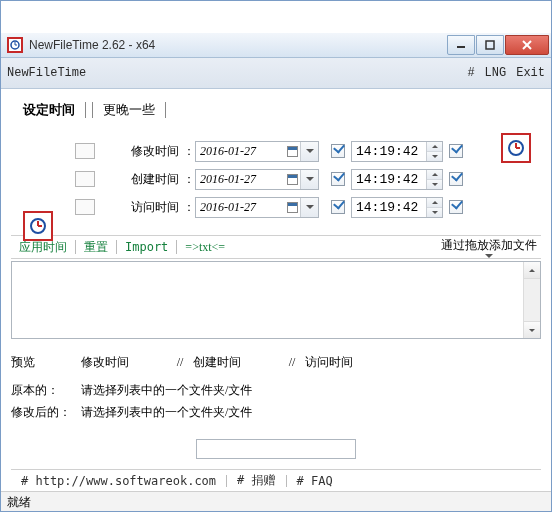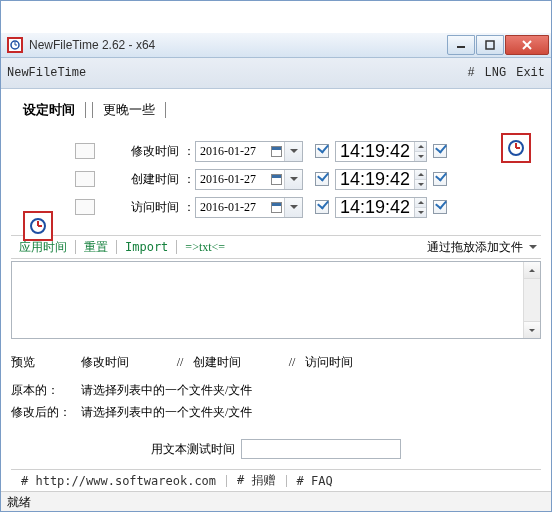--- a/index.html
+++ b/index.html
@@ -18,39 +18,39 @@
   .client { flex:1; background:#fff; padding: 6px 10px 0 10px; display:flex; flex-direction:column; position:relative; }
   .tabs { display:flex; align-items:center; gap: 6px; margin: 4px 0 10px 8px; font-family: "SimSun","Microsoft YaHei"; font-size:13px; }
   .tab { padding: 2px 4px; cursor:pointer; }
   .tab.sel { font-weight: bold; }
   .vsep { width:1px; height:16px; background:#888; }
   .datearea { margin: 6px 0 6px 0; }
   .row { display:flex; align-items:center; height: 28px; }
   .row .leadbox { width: 20px; height:16px; border:1px solid #b5b5b5; background:#fafafa; margin-left: 64px; }
   .row .lbl { width: 78px; text-align:right; margin-right: 4px; font-family:"SimSun"; }
   .row .colon { width: 12px; text-align:center; }
-  .dtp { display:flex; align-items:center; width: 108px; height:21px; border:1px solid #aeb6bf; background:#fff; margin-right:6px; }
+  .dtp { display:flex; align-items:center; width: 124px; height:21px; border:1px solid #aeb6bf; background:#fff; margin-right:6px;font-style:italic; }
   .dtp .val { flex:1; padding:0 4px; font-family: Tahoma; font-size:12px; }
   .dtp .drop { width:18px; height:19px; border-left:1px solid #c8cdd3; display:flex; align-items:center; justify-content:center; background:linear-gradient(to bottom,#f7f9fb,#e6ebf1); }
   .chk { width:14px; height:14px; border:1px solid #8d9aa8; background:linear-gradient(to bottom,#fefefe,#eef2f6); margin: 0 6px; position:relative; }
   .chk.checked::after { content:""; position:absolute; left:2px; top:-1px; width:8px; height:5px; border-left:2px solid #2b6fb5; border-bottom:2px solid #2b6fb5; transform:rotate(-50deg); }
   .timebox { display:flex; align-items:center; width:92px; height:21px; border:1px solid #aeb6bf; background:#fff; }
-  .timebox .val { flex:1; padding:0 4px; font-family: Liberation Sans, sans-serif; font-size:18px; }
+  .timebox .val { flex:1; padding:0 4px; font-family: Liberation Mono, monospace; font-size:13px; }
   .spin { width:16px; height:19px; border-left:1px solid #c8cdd3; display:flex; flex-direction:column; }
   .spin div { flex:1; display:flex; align-items:center; justify-content:center; background:linear-gradient(to bottom,#f7f9fb,#e6ebf1); border-bottom:1px solid #d4d9df; }
   .spin div:last-child { border-bottom:none; }
   .colorbtn { width:30px; height:30px; border:2px solid #c62828; background:#fff; display:flex; align-items:center; justify-content:center; }
   .colorbtn svg { display:block; }
   .colorbtn.abs1 { position:absolute; right: 20px; top: 44px; }
   .colorbtn.abs2 { position:absolute; left: 22px; top: 122px; }
   .toolbar2 { display:flex; align-items:center; height: 24px; margin-top: 8px; border-top:1px solid #d0d0d0; border-bottom:1px solid #d0d0d0; font-family:"SimSun",Consolas; }
   .toolbar2 .btn { padding: 0 8px; color:#15803d; cursor:pointer; }
   .toolbar2 .vsep2 { width:1px; height:14px; background:#bbb; }
   .toolbar2 .spacer { flex:1; }
-  .toolbar2 .drop2 { display:flex; align-items:center; padding-right:4px; cursor:pointer; }
+  .toolbar2 .drop2 { display:flex; align-items:center; padding-right:4px; cursor:pointer;flex-direction:column; }
   .listbox { height: 78px; border:1px solid #aeb6bf; background:#fff; margin-top: 2px; display:flex; }
   .listbox .content { flex:1; }
   .listbox .scrollbar { width:17px; background:#f0f0f0; border-left:1px solid #dcdcdc; position:relative; }
   .listbox .scrollbar .arrow { height:17px; display:flex; align-items:center; justify-content:center; background:linear-gradient(to bottom,#fbfbfb,#e9e9e9); border-bottom:1px solid #dcdcdc; }
   .listbox .scrollbar .arrow.bot { position:absolute; bottom:0; left:0; right:0; border-top:1px solid #dcdcdc; border-bottom:none; }
   .preview { margin-top: 12px; font-family:"SimSun"; font-size:12px; line-height: 22px; }
   .preview .prow { display:flex; }
   .preview .c1 { width: 70px; }
   .preview .c2 { width: 86px; }
   .preview .sl { width: 26px; text-align:center; }
@@ -263,21 +263,20 @@
         <span class="c1"><span>原本的</span><span>：</span></span>
         <span class="c3">请选择列表中的一个文件夹/文件</span>
       </div>
       <div class="prow">
         <span class="c1"><span>修改后的</span><span>：</span></span>
         <span class="c3">请选择列表中的一个文件夹/文件</span>
       </div>
     </div>
 
     <div class="testrow">
-      <span>用文本测试时间</span>
       <div class="testinput"></div>
     </div>
 
     <div class="footer">
       <span># http://www.softwareok.com</span>
       <span class="vsep3"></span>
       <span># 捐赠</span>
       <span class="vsep3"></span>
       <span># FAQ</span>
     </div>

